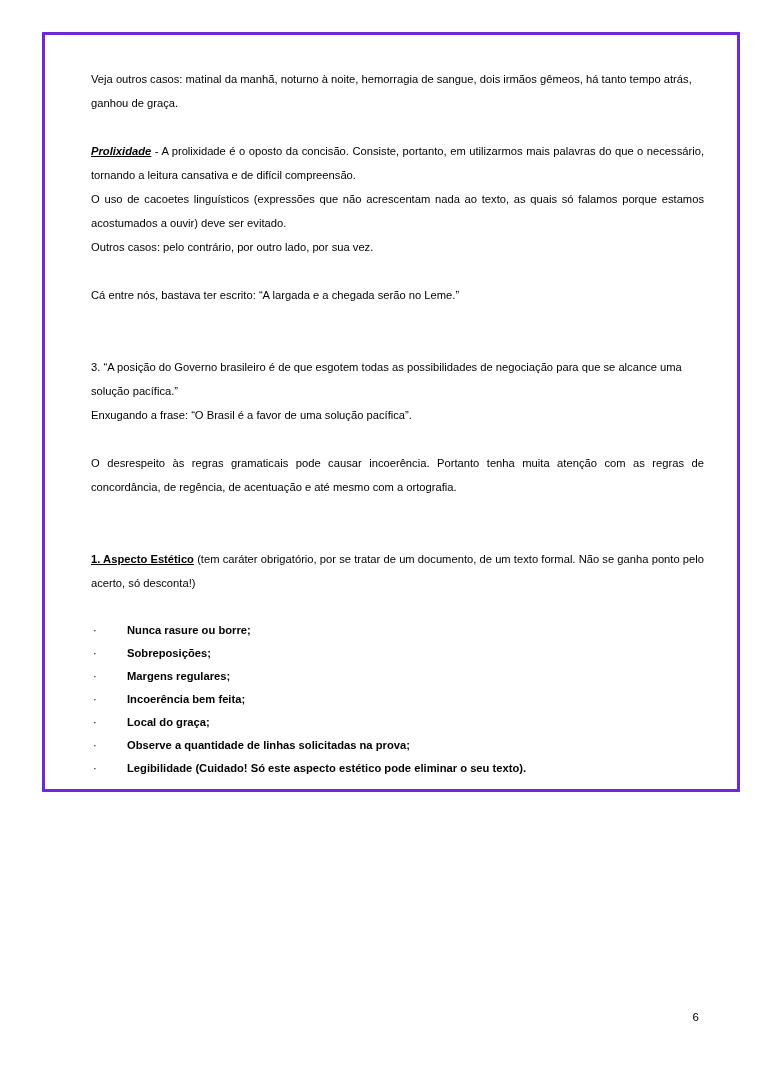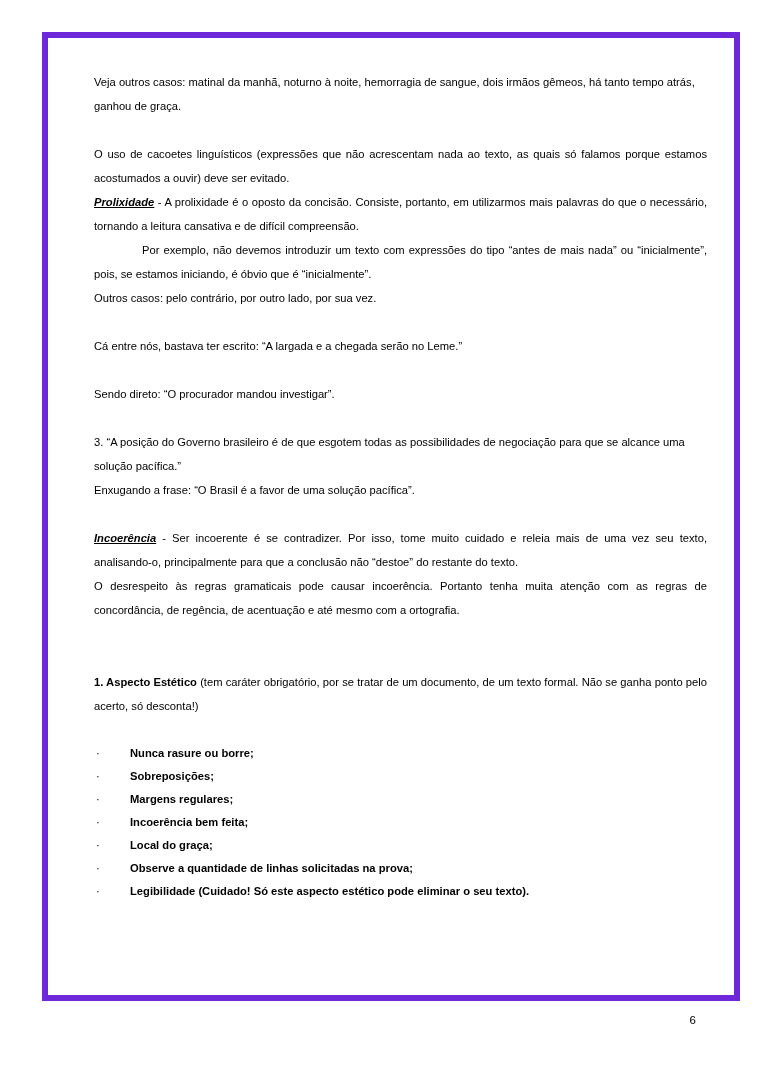--- a/index.html
+++ b/index.html
@@ -15,23 +15,23 @@
     color: #000000;
     overflow: hidden;
   }
 
   
   .page-sheet {
     position: absolute;
     left: 42px;
     top: 32px;
     width: 698px;
-    height: 969px;
+    height: 760px;
     background: #ffffff;
-    border: 6px solid #6d28d9;
+    border: 3px solid #6d28d9;
     box-sizing: border-box;
   }
 
   
   .doc-body {
     position: absolute;
     left: 46px;          
     top: 32px;           
     width: 613px;        
     font-size: 11.2px;
@@ -51,21 +51,21 @@
   
   .para.indent-first {
     text-indent: 48px;
   }
 
   
   .gap-1 { height: 24px; }
   .gap-2 { height: 48px; }
 
   
-  .bold   { font-weight: bold; }
+  .bold   { font-weight: bold; text-decoration: underline; }
   .term {
     font-weight: bold;
     font-style: italic;
     text-decoration: underline;
   }
 
   
   .bullet-list {
     margin: 0;
     padding: 0;
@@ -106,49 +106,46 @@
 <body>
 
 <div class="page-sheet">
 
   <div class="doc-body">
 
     <p class="para last-left">Veja outros casos: matinal da manhã, noturno à noite, hemorragia de sangue, dois irmãos gêmeos, há tanto tempo atrás, ganhou de graça.</p>
 
     <div class="gap-1"></div>
 
+    <p class="para"><span class="term">Prolixidade</span><span> - A prolixidade é o oposto da concisão. Consiste, portanto, em utilizarmos mais palavras do que o necessário, tornando a leitura cansativa e de difícil compreensão.</span></p>
+
     <p class="para">O uso de cacoetes linguísticos (expressões que não acrescentam nada ao texto, as quais só falamos porque estamos acostumados a ouvir) deve ser evitado.</p>
 
-    <p class="para"><span class="term">Prolixidade</span><span> - A prolixidade é o oposto da concisão. Consiste, portanto, em utilizarmos mais palavras do que o necessário, tornando a leitura cansativa e de difícil compreensão.</span></p>
-
-    <p class="para indent-first">Por exemplo, não devemos introduzir um texto com expressões do tipo “antes de mais nada” ou “inicialmente”, pois, se estamos iniciando, é óbvio que é “inicialmente”.</p>
 
     <p class="para last-left">Outros casos: pelo contrário, por outro lado, por sua vez.</p>
 
 
 
     <div class="gap-1"></div>
 
 
     <p class="para last-left">Cá entre nós, bastava ter escrito: “A largada e a chegada serão no Leme.”</p>
 
     <div class="gap-1"></div>
 
 
-    <p class="para last-left">Sendo direto: “O procurador mandou investigar”.</p>
 
     <div class="gap-1"></div>
 
     <p class="para last-left">3. “A posição do Governo brasileiro é de que esgotem todas as possibilidades de negociação para que se alcance uma solução pacífica.”</p>
 
     <p class="para last-left">Enxugando a frase: “O Brasil é a favor de uma solução pacífica”.</p>
 
     <div class="gap-1"></div>
 
-    <p class="para"><span class="term">Incoerência</span><span> - Ser incoerente é se contradizer. Por isso, tome muito cuidado e releia mais de uma vez seu texto, analisando-o, principalmente para que a conclusão não “destoe” do restante do texto.</span></p>
 
     <p class="para">O desrespeito às regras gramaticais pode causar incoerência. Portanto tenha muita atenção com as regras de concordância, de regência, de acentuação e até mesmo com a ortografia.</p>
 
     <div class="gap-2"></div>
 
     <p class="para"><span class="bold">1. Aspecto Estético</span><span> (tem caráter obrigatório, por se tratar de um documento, de um texto formal. Não se ganha ponto pelo acerto, só desconta!)</span></p>
 
     <div class="gap-1"></div>
 
     <ul class="bullet-list">

